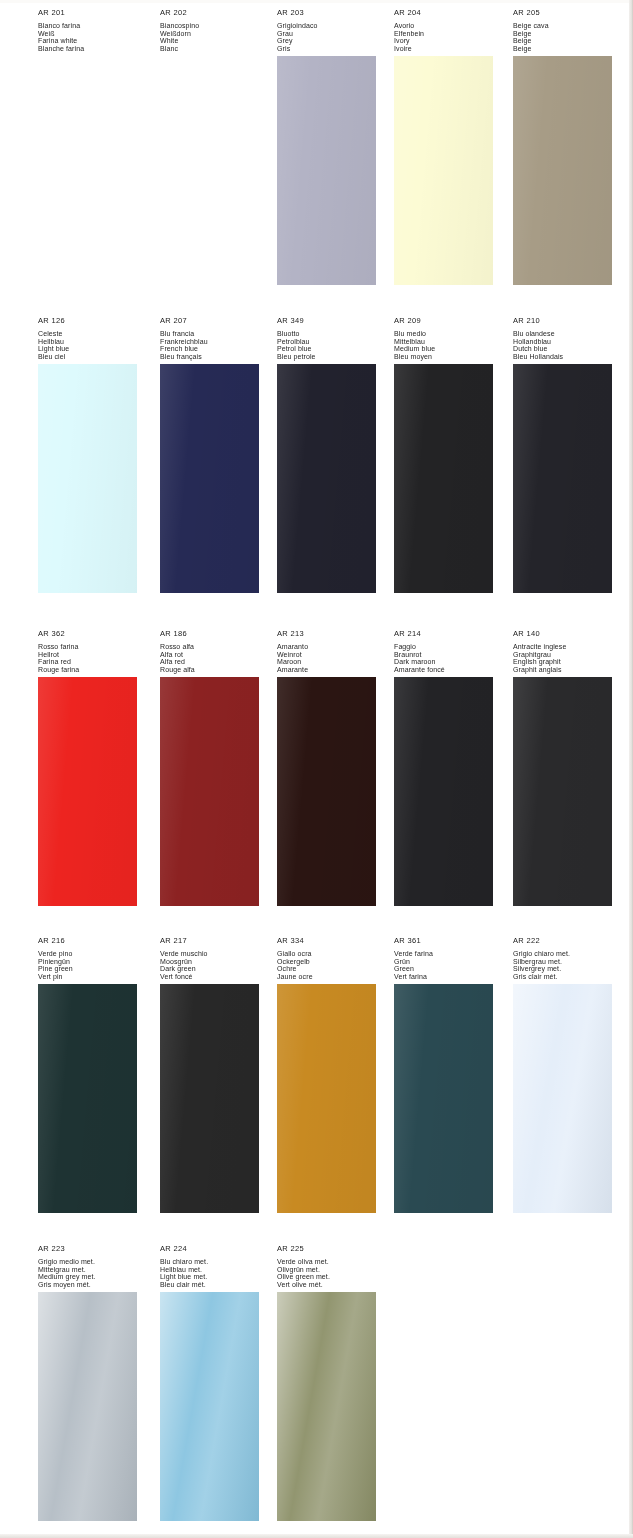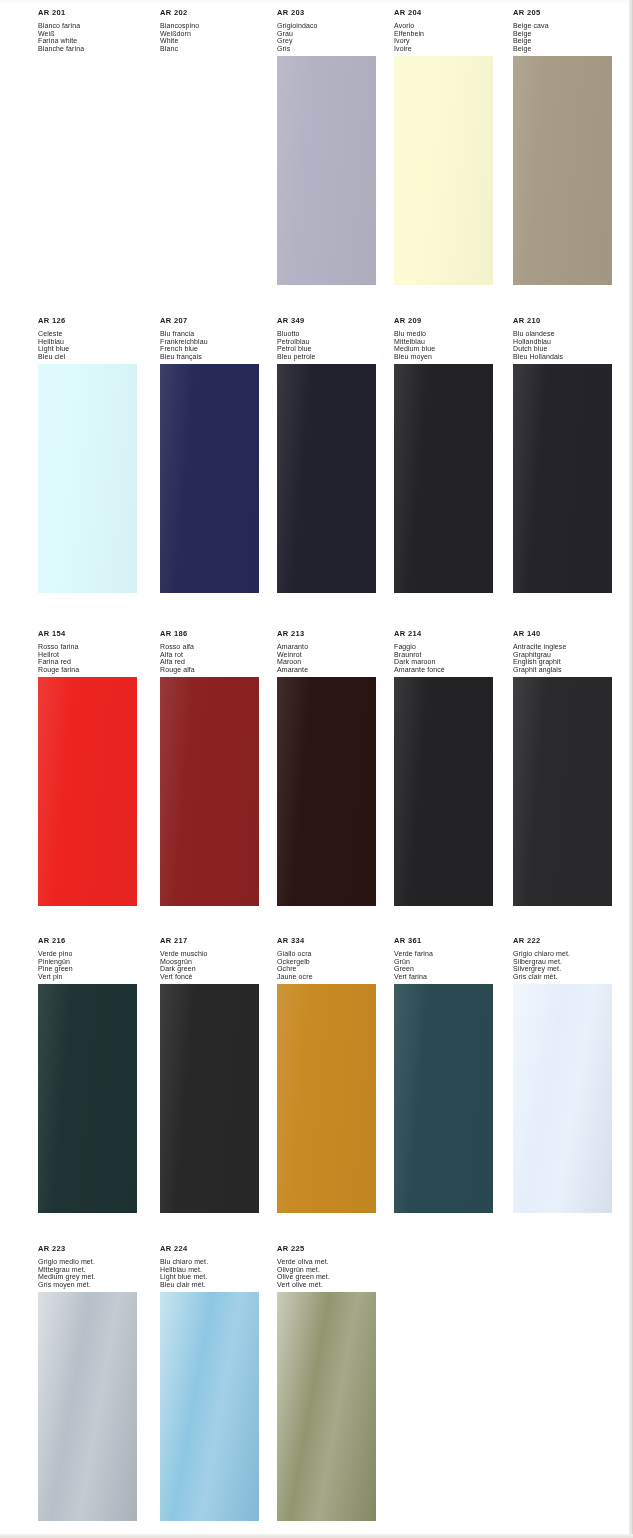--- a/index.html
+++ b/index.html
@@ -49,21 +49,21 @@
     top: 0;
   }
   .label-block {
     position: absolute;
     top: 0;
     left: 0;
     width: 118px;
   }
   .code {
     font-size: 7.5px;
-    font-weight: bold;
+    font-weight: normal;
     letter-spacing: 0.35px;
     color: #1b1b1b;
     line-height: 9px;
     white-space: nowrap;
   }
   .names {
     margin-top: 5px;
   }
   .name {
     font-size: 7px;
@@ -229,21 +229,21 @@
             <div class="name">Dutch blue</div>
             <div class="name">Bleu Hollandais</div>
           </div>
         </div>
         <div class="swatch" style="background: rgb(36, 36, 42);">
           <div class="sheen" style="background: linear-gradient(95deg, rgba(255, 255, 255, 0.1) 0%, rgba(255, 255, 255, 0) 30%, rgba(0, 0, 0, 0.035) 100%);"></div>
         </div>
       </div>
       <div class="cell" style="left: 38px; top: 629px;">
         <div class="label-block">
-          <div class="code">AR 154</div>
+          <div class="code">AR 362</div>
           <div class="names">
             <div class="name">Rosso farina</div>
             <div class="name">Hellrot</div>
             <div class="name">Farina red</div>
             <div class="name">Rouge farina</div>
           </div>
         </div>
         <div class="swatch" style="background: rgb(237, 36, 32);">
           <div class="sheen" style="background: linear-gradient(95deg, rgba(255, 255, 255, 0.1) 0%, rgba(255, 255, 255, 0) 30%, rgba(0, 0, 0, 0.035) 100%);"></div>
         </div>

